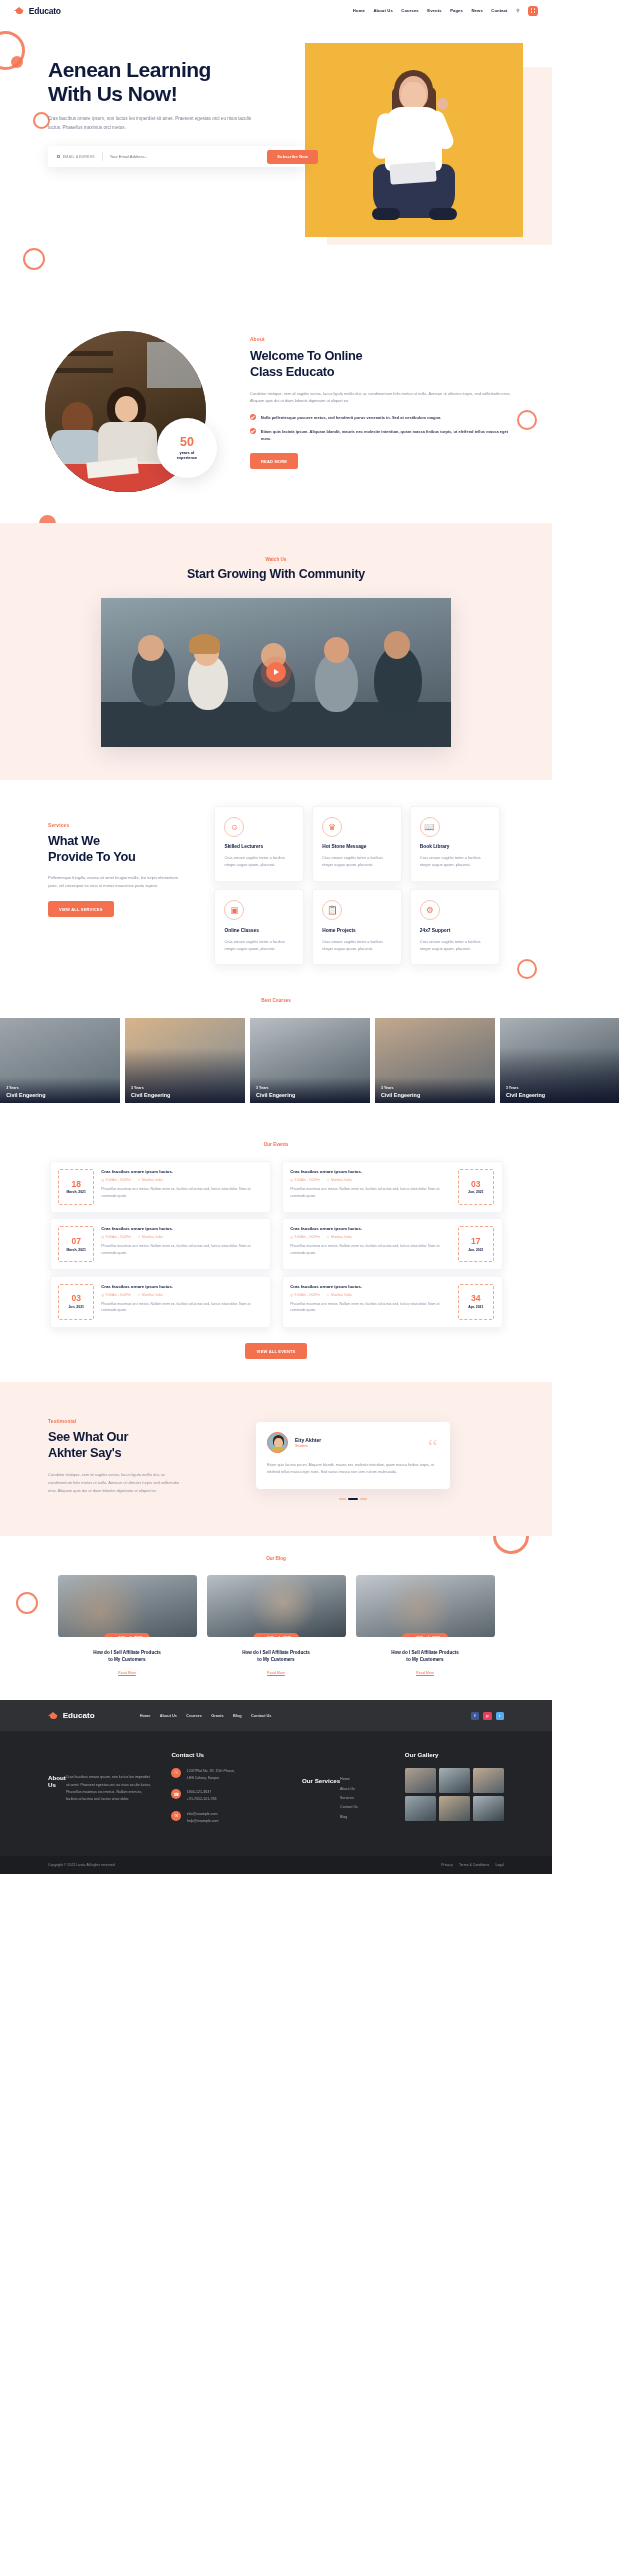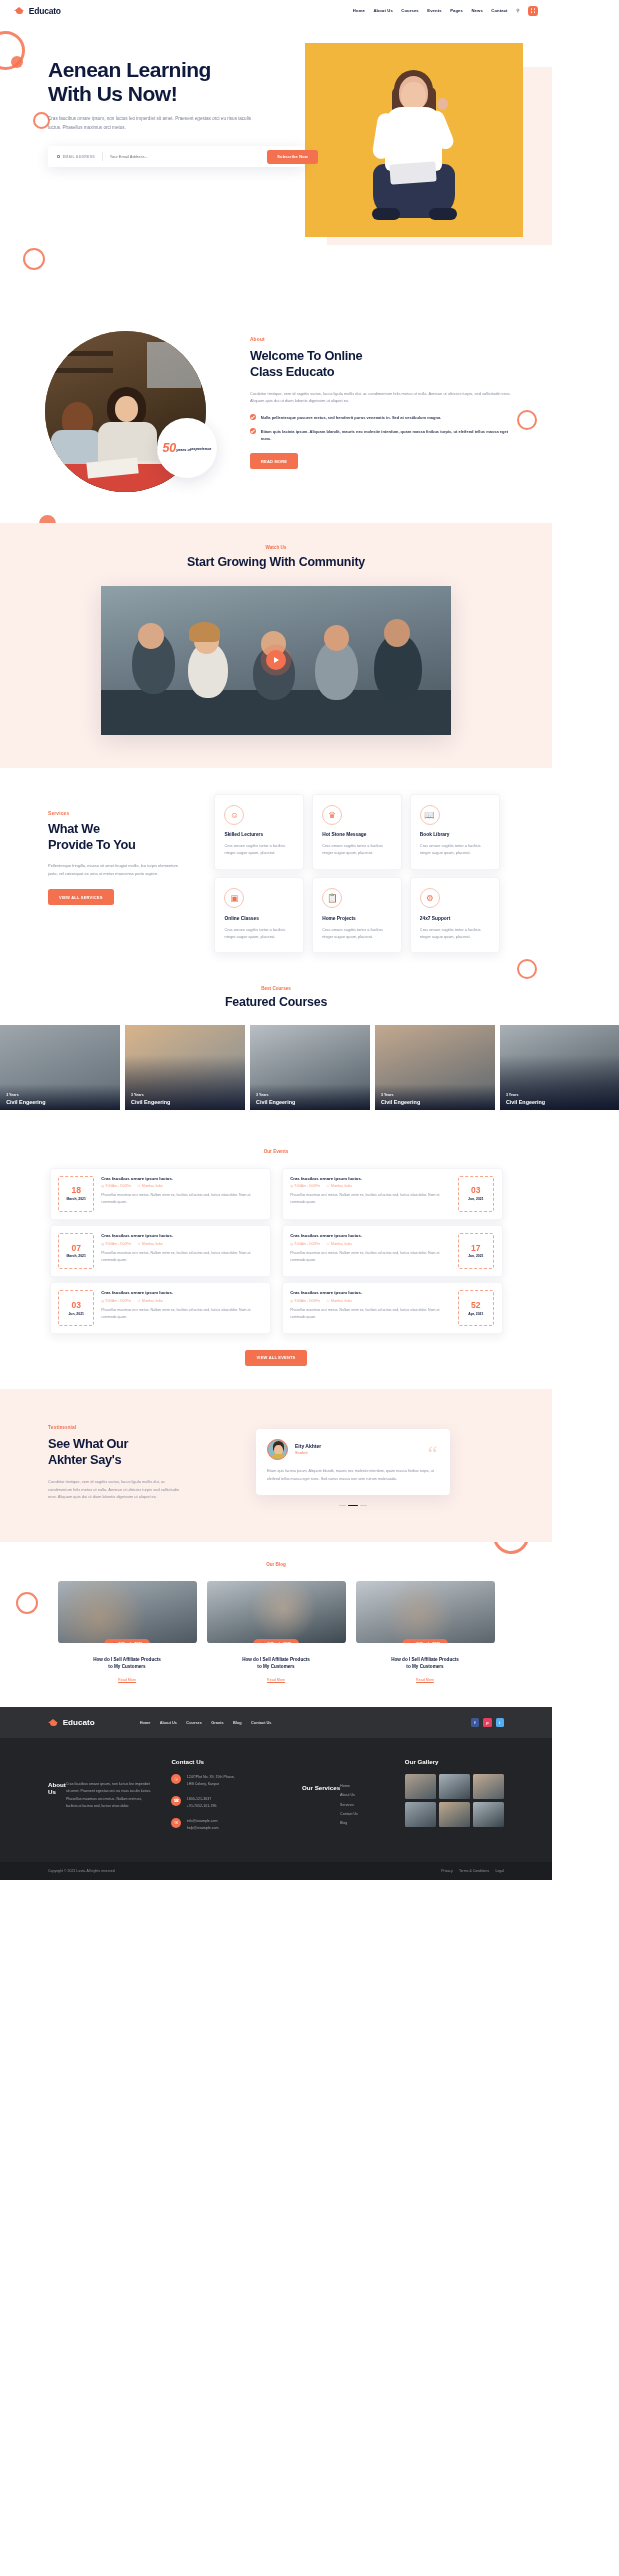--- a/index.html
+++ b/index.html
@@ -102,21 +102,21 @@
   .ac-table2{position:absolute;left:0;bottom:28px;width:100%;height:14px;background:#e9e4dc;}
   .ac-girlhair{position:absolute;left:62px;top:56px;width:39px;height:40px;background:#2e1d12;border-radius:50% 50% 40% 40%;}
   .ac-girlface{position:absolute;left:70px;top:65px;width:23px;height:26px;background:#eabf9c;border-radius:48%;}
   .ac-girlbody{position:absolute;left:53px;top:91px;width:59px;height:39px;background:#e3ded5;border-radius:12.4px 12.4px 0 0;}
   .ac-girl2hair{position:absolute;left:17px;top:71px;width:31px;height:34px;background:#7c4a2a;border-radius:50% 50% 40% 40%;}
   .ac-girl2body{position:absolute;left:6.2px;top:99px;width:51px;height:34px;background:#b9c6ce;border-radius:11px 11px 0 0;}
   .ac-book2{position:absolute;left:42px;bottom:17px;width:51px;height:15.5px;background:#f2efe8;transform:rotate(-6deg);}
   .exp-badge {
     position:absolute; right:33px; bottom:14px; width:60px; height:60px; border-radius:50%;
     background:#fff; box-shadow:0 3.9px 15.5px rgba(20,30,70,.13);
-    display:flex; flex-direction:row; align-items:center; justify-content:center; z-index:4;font-style:italic;
+    display:flex; flex-direction:column; align-items:center; justify-content:center; z-index:4;
   }
   .exp-num{font-size:12.4px;font-weight:bold;color:#f4714f;line-height:1;}
   .exp-t1{font-size:3.9px;font-weight:bold;margin-top:2.3px;color:#0f1a3c;}
   .exp-t2{font-size:3.9px;font-weight:bold;color:#0f1a3c;}
 
   .about-right { width: 310px; padding-right: 33px; padding-top: 6.2px;}
   .eyebrow { font-size: 4.8px; font-weight: bold; color:#f4714f; letter-spacing:0.2px; }
   .sec-h2 { font-size: 12.8px; line-height: 1.28; font-weight: bold; margin-top: 5.4px; letter-spacing:-0.3px;}
   .about-p { font-size: 4px; line-height: 1.95; color:#868c9e; margin-top: 9.3px; }
   .chk-list { margin-top: 8.5px; display:flex; flex-direction:column; gap:7px;}
@@ -126,21 +126,21 @@
     display:flex;align-items:center;justify-content:center;margin-top:0.4px;
   }
   .chk:after{content:"";width:2.6px;height:1.4px;border-left:0.8px solid #fff;border-bottom:0.8px solid #fff;transform:rotate(-45deg);margin-top:-0.8px;}
   .chk-txt{font-size:4px;line-height:1.75;font-weight:bold;color:#343b54;}
   .btn-primary{
     display:inline-block;margin-top:11.6px;background:#f4714f;color:#fff;border:none;
     font-size:4px;font-weight:bold;padding:5.4px 11px;border-radius:2.3px;cursor:pointer;letter-spacing:0.2px;
   }
 
   
-  .community { background:#fdefea; padding: 22px 0 33px; position:relative; text-align:center;}
+  .community { background:#fdefea; padding: 34px 0 33px; position:relative; text-align:center;}
   .center-eyebrow{font-size:4.6px;font-weight:bold;color:#f4714f;}
   .center-h2{font-size:12.4px;font-weight:bold;margin-top:4.6px;letter-spacing:-0.2px;}
   .video-box{
     margin:17px auto 0; width:350px; height:149px; position:relative; overflow:hidden;
     box-shadow:0 6.2px 22px rgba(20,30,70,.12); background:#5c6a74;
   }
   .vb-bg{position:absolute;inset:0;background:linear-gradient(170deg,#8fa0a8 0%,#6b7a84 45%,#45525c 100%);}
   .vb-table{position:absolute;left:0;bottom:0;width:100%;height:45px;background:#2f3b44;}
   .vb-p{position:absolute;border-radius:50% 50% 46% 46%;}
   .vb-play{
@@ -452,21 +452,20 @@
       <div class="svc-card">
         <div class="svc-ic">⚙</div>
         <div class="svc-t">24x7 Support</div>
         <div class="svc-d">Cras ornare sagittis tortor a facilisis nteger augue quam, placerat.</div>
       </div>
     </div>
   </div>
 
   <div class="courses">
     <div class="center-eyebrow">Best Courses</div>
-    <h2 class="center-h2">Featured Courses</h2>
     <div class="course-row">
       <div class="course-card">
         <div class="cc-img" style="background:linear-gradient(160deg,#9fa6ac,#5e6b74);"></div>
         <div class="cc-ov"></div>
         <div class="cc-txt">
           <div class="cc-years">3 Years</div>
           <div class="cc-title">Civil Engeering</div>
         </div>
       </div>
       <div class="course-card">
@@ -582,21 +581,21 @@
       <div class="ev-card">
         <div class="ev-body">
           <div class="ev-title">Cras faucibus ornare ipsum luctus.</div>
           <div class="ev-meta">
             <span>◷<em style="font-style:normal">9:00Am - 3:00Pm</em></span>
             <span>☉<em style="font-style:normal">Mumbai, India</em></span>
           </div>
           <div class="ev-desc">Phasellus maximus orci metus. Nullam enim ex, facilisis at lacinia sed, luctus vitae dolor. Nam at commodo quam.</div>
         </div>
         <div class="ev-date">
-          <span class="ev-d">52</span>
+          <span class="ev-d">34</span>
           <span class="ev-m">Apr, 2021</span>
         </div>
       </div>
     </div>
     <button class="btn-primary" style="margin-top:15.5px;">VIEW ALL EVENTS</button>
   </div>
 
   <div class="testi">
     <div class="testi-left">
       <div class="eyebrow">Testimonial</div>

